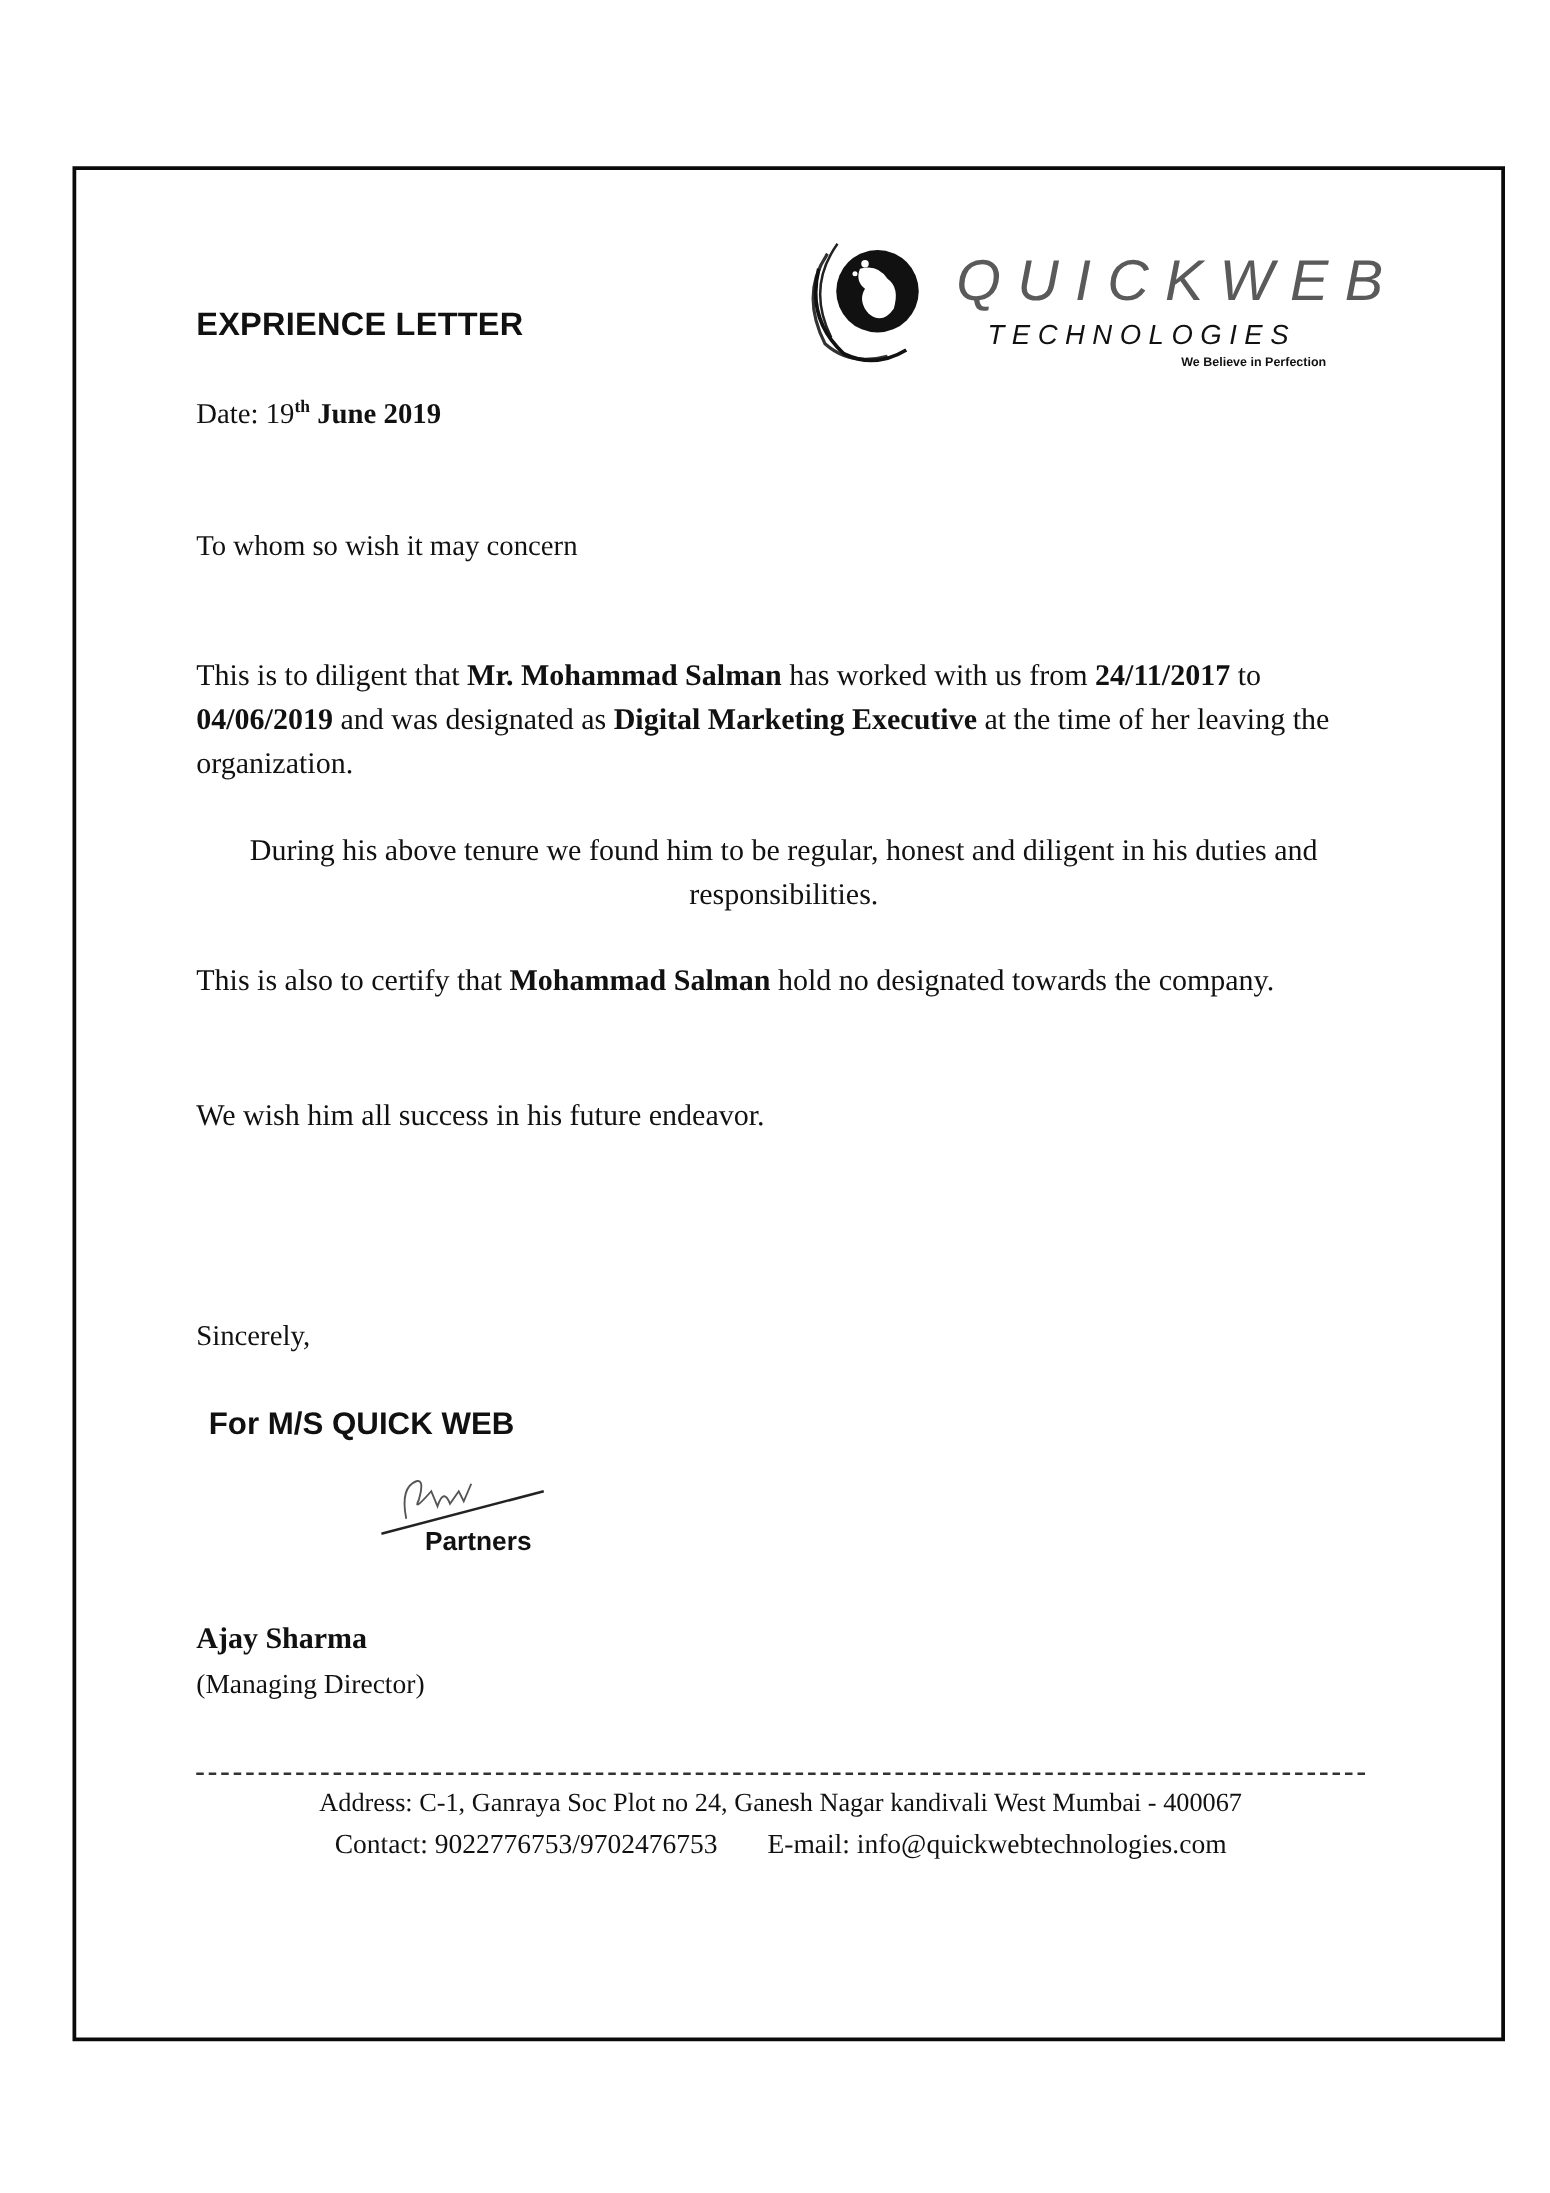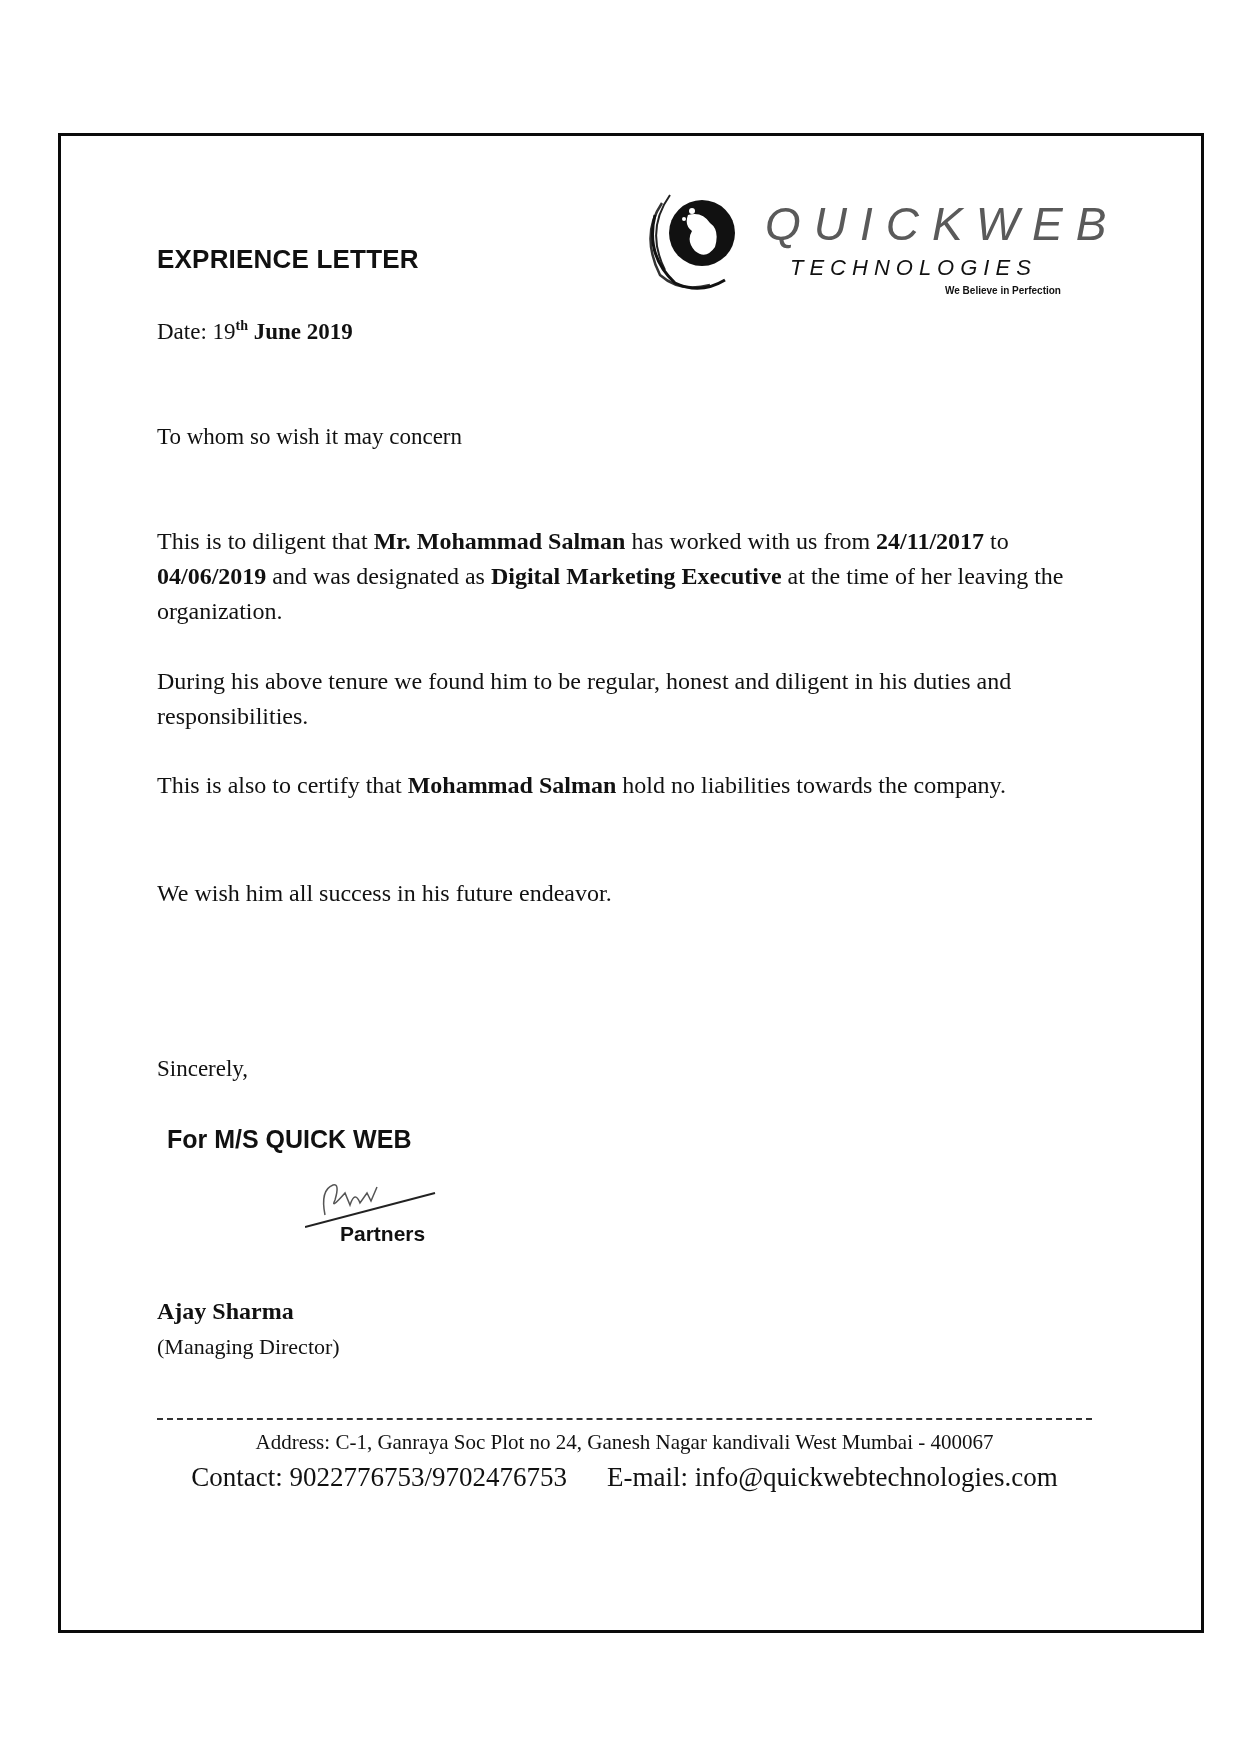--- a/index.html
+++ b/index.html
@@ -11,32 +11,32 @@
     .serif { font-family: "Liberation Serif", "DejaVu Serif", serif; }
     .sans { font-family: "Liberation Sans", "DejaVu Sans", sans-serif; }
     .abs { position: absolute; }
     .title { left: 157px; top: 244px; font-size: 26px; font-weight: bold; letter-spacing: 0.2px; }
     .date { left: 157px; top: 318px; font-size: 23px; }
     .date sup { font-size: 14px; font-weight: bold; }
     .date b { font-weight: bold; }
     .salutation { left: 157px; top: 424px; font-size: 23px; }
     .para { left: 157px; width: 940px; font-size: 24px; line-height: 35px; }
     .p1 { top: 524px; }
-    .p2 { top: 664px; }
+    .p2 { top: 664px; text-align: center; }
     .p3 { top: 768px; }
     .p4 { top: 876px; }
     .closing { left: 157px; top: 1056px; font-size: 23px; }
     .forms { left: 167px; top: 1125px; font-size: 25px; font-weight: bold; }
     .partners { left: 340px; top: 1222px; font-size: 21px; font-weight: bold; }
     .signature { left: 305px; top: 1165px; width: 140px; height: 65px; }
     .signer-name { left: 157px; top: 1298px; font-size: 24px; font-weight: bold; }
     .signer-role { left: 157px; top: 1334px; font-size: 22px; }
     .divider { left: 157px; top: 1418px; width: 935px; border-top: 2px dashed #333; }
     .addr { left: 157px; top: 1430px; width: 935px; text-align: center; font-size: 21px; }
-    .contact { left: 157px; top: 1462px; width: 935px; text-align: center; font-size: 27px; }
+    .contact { left: 157px; top: 1462px; width: 935px; text-align: center; font-size: 22px; }
     .contact span.gap { display: inline-block; width: 40px; }
     
     .logo { left: 640px; top: 175px; width: 480px; height: 130px; }
     .logo-globe { left: 0; top: 0; width: 115px; height: 120px; }
     .logo-word { left: 125px; top: 22px; font-size: 46px; font-weight: normal; font-style: italic; letter-spacing: 13px; color: #5a5a5a; }
     .logo-sub { left: 150px; top: 80px; font-size: 22px; font-weight: normal; font-style: italic; letter-spacing: 6px; color: #111; }
     .logo-tag { left: 305px; top: 110px; font-size: 10px; font-weight: bold; color: #111; }
   </style>
 </head>
 <body>
@@ -61,21 +61,21 @@
 <div class="abs title sans">EXPRIENCE LETTER</div>
 
 <div class="abs date serif"><span>Date: 19</span><sup>th</sup><b> June 2019</b></div>
 
 <div class="abs salutation serif">To whom so wish it may concern</div>
 
 <div class="abs para p1 serif"><span>This is to diligent that </span><b>Mr. Mohammad Salman</b><span> has worked with us from </span><b>24/11/2017</b><span> to </span><b>04/06/2019</b><span> and was designated as </span><b>Digital Marketing Executive</b><span> at the time of her leaving the organization.</span></div>
 
 <div class="abs para p2 serif">During his above tenure we found him to be regular, honest and diligent in his duties and responsibilities.</div>
 
-<div class="abs para p3 serif"><span>This is also to certify that </span><b>Mohammad Salman</b><span> hold no liabilities towards the company.</span></div>
+<div class="abs para p3 serif"><span>This is also to certify that </span><b>Mohammad Salman</b><span> hold no designated towards the company.</span></div>
 
 <div class="abs para p4 serif">We wish him all success in his future endeavor.</div>
 
 <div class="abs closing serif">Sincerely,</div>
 
 <div class="abs forms sans">For M/S QUICK WEB</div>
 
 <svg class="abs signature" viewBox="0 0 140 65">
   <path d="M20 50 Q15 25 28 20 Q35 18 30 35 Q25 45 40 28 L45 40 Q50 25 55 38 L62 28 L66 36 L72 22" stroke="#555" stroke-width="1.5" fill="none"></path>
   <path d="M0 62 L130 28" stroke="#222" stroke-width="2" fill="none"></path>

